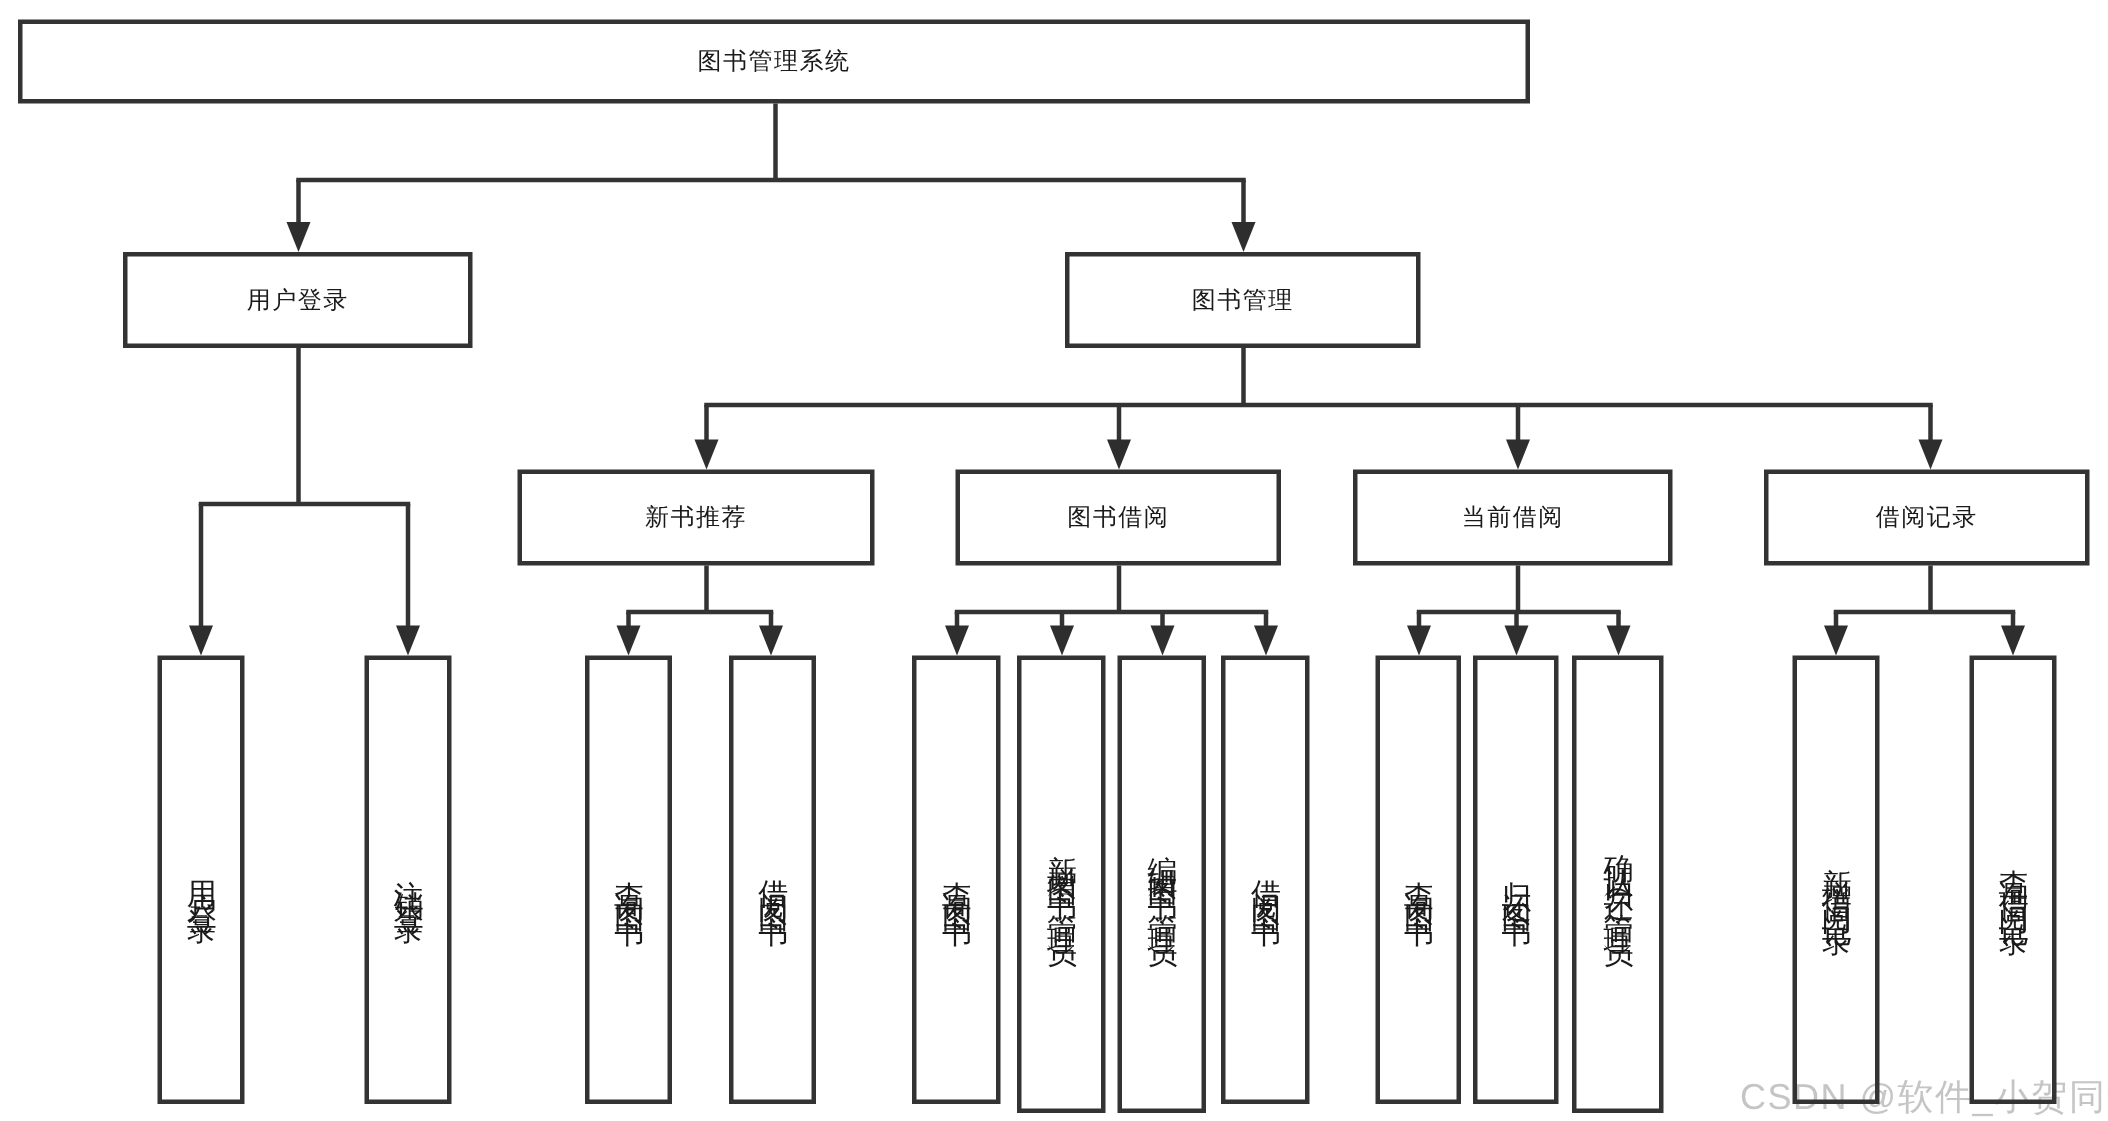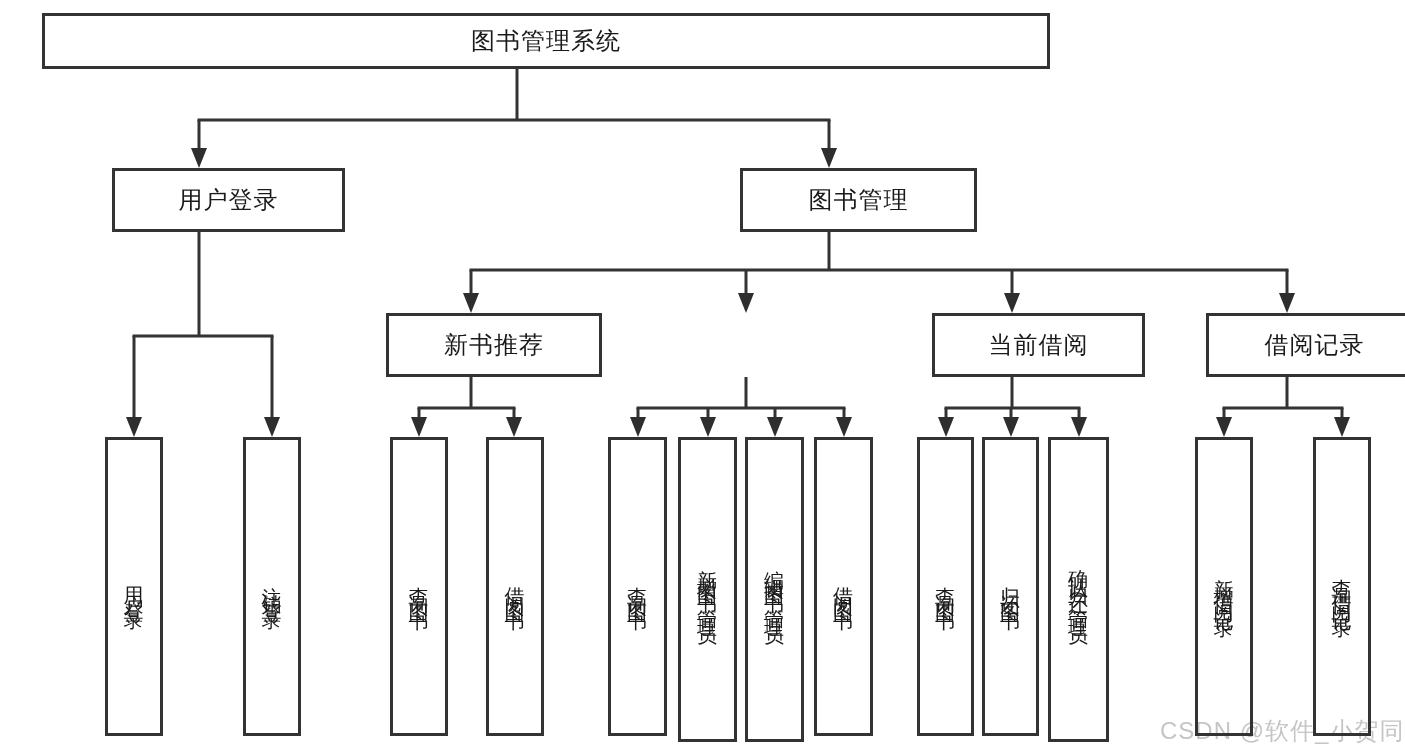--- a/index.html
+++ b/index.html
@@ -25,24 +25,23 @@
     position: absolute;
     border: 3px solid #333333;
     background: transparent;
     display: flex;
     align-items: center;
     justify-content: center;
     z-index: 3;
     color: #1a1a1a;
   }
   .box.h {
-    font-size: 24px;
+    font-size: 16px;
     letter-spacing: 1px;
     white-space: nowrap;
-    margin-left: 30px;
   }
   .box.v {
     font-size: 20px;
   }
   .box.v .vtext {
     writing-mode: vertical-rl;
     text-orientation: mixed;
     letter-spacing: 8px;
     line-height: 1;
     white-space: nowrap;
@@ -129,21 +128,22 @@
       <polygon points="1216,417 1232,417 1224,437"></polygon>
       <polygon points="1334,417 1350,417 1342,437"></polygon>
     </g>
   </svg>
 
   <div class="box h" style="left:12px; top:13px; width:1008px; height:56px;">图书管理系统</div>
 
   <div class="box h" style="left:82px; top:168px; width:233px; height:64px;">用户登录</div>
   <div class="box h" style="left:710px; top:168px; width:237px; height:64px;">图书管理</div>
 
-  <div class="box h" style="left:356px; top:313px; width:216px; height:64px;text-align:center;">新书推荐</div>
+  <div class="box h" style="left:345px; top:313px; width:238px; height:64px;text-align:center;">新书推荐</div>
+  <div class="box h" style="left:637px; top:313px; width:217px; height:64px;">图书借阅</div>
   <div class="box h" style="left:902px; top:313px; width:213px; height:64px;">当前借阅</div>
   <div class="box h" style="left:1176px; top:313px; width:217px; height:64px;">借阅记录</div>
 
   <div class="box v" style="left:105px; top:437px; width:58px; height:299px;">
     <span class="vtext">用户登录</span>
   </div>
   <div class="box v" style="left:243px; top:437px; width:58px; height:299px;">
     <span class="vtext">注销登录</span>
   </div>
 

